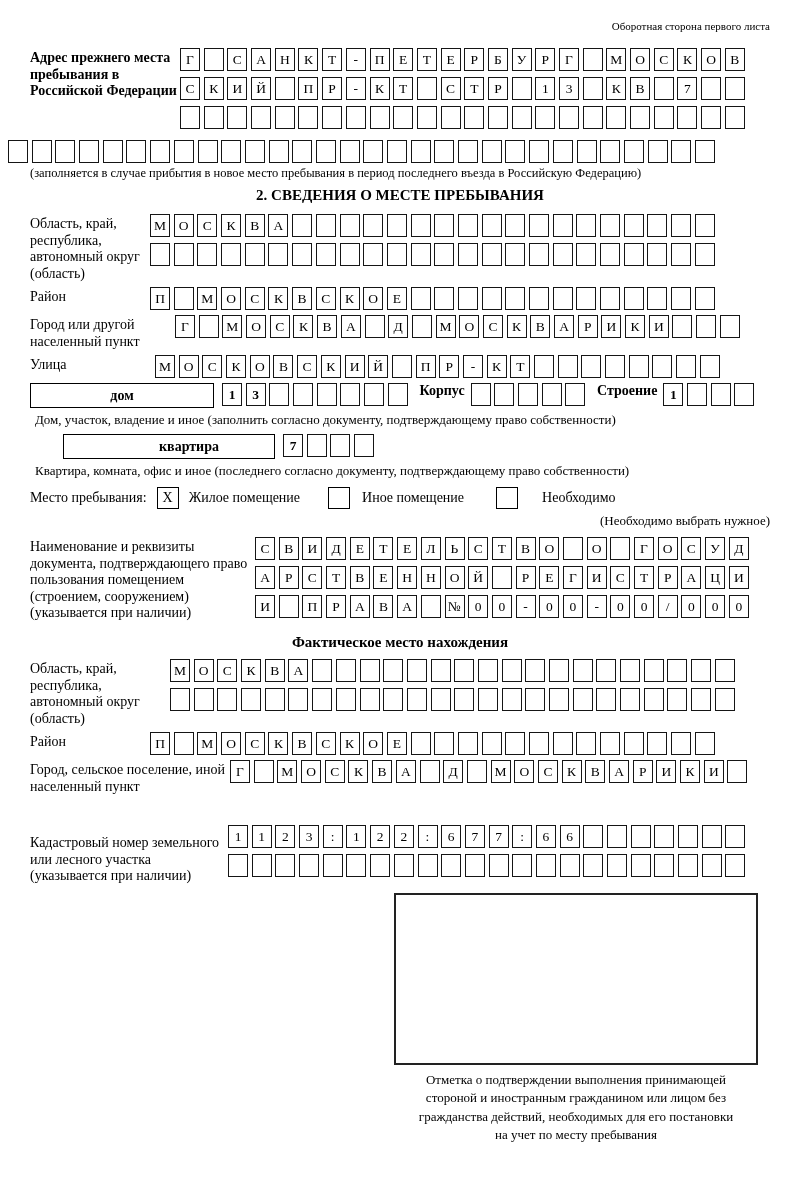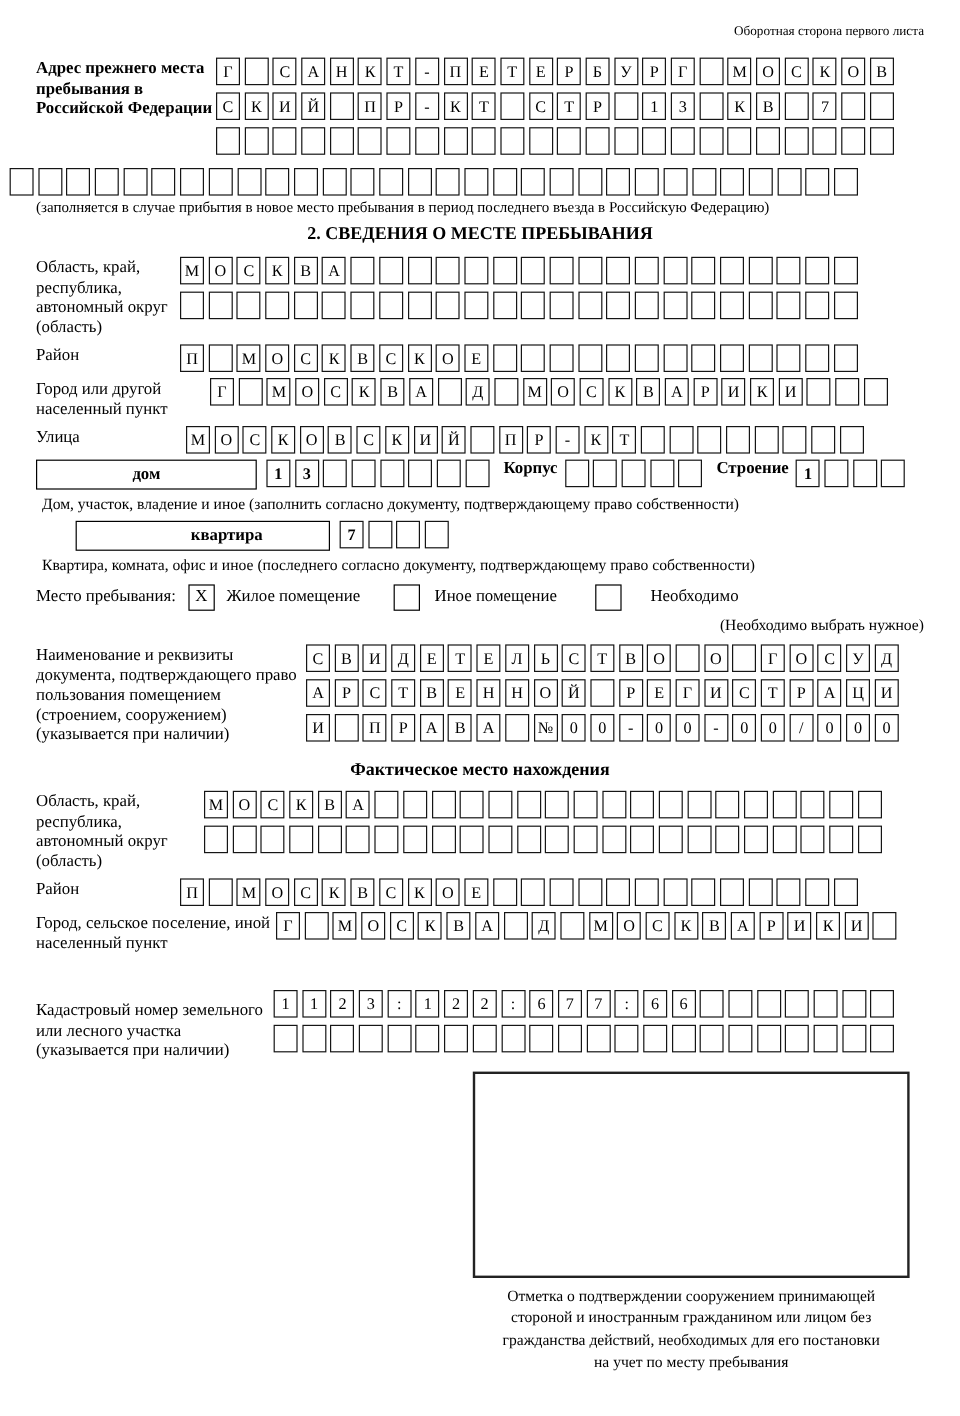--- a/index.html
+++ b/index.html
@@ -604,20 +604,20 @@
           <div class="cell"></div>
           <div class="cell"></div>
           <div class="cell"></div>
         </div>
     </div>
   </div>
 
   <div class="stamp-wrap">
     <div class="stamp-box"></div>
     <div class="stamp-caption">
-      <div>Отметка о подтверждении сооружением принимающей</div>
+      <div>Отметка о подтверждении выполнения принимающей</div>
       <div>стороной и иностранным гражданином или лицом без</div>
       <div>гражданства действий, необходимых для его постановки</div>
       <div>на учет по месту пребывания</div>
     </div>
   </div>
 
 </div>
 
 </body></html>

